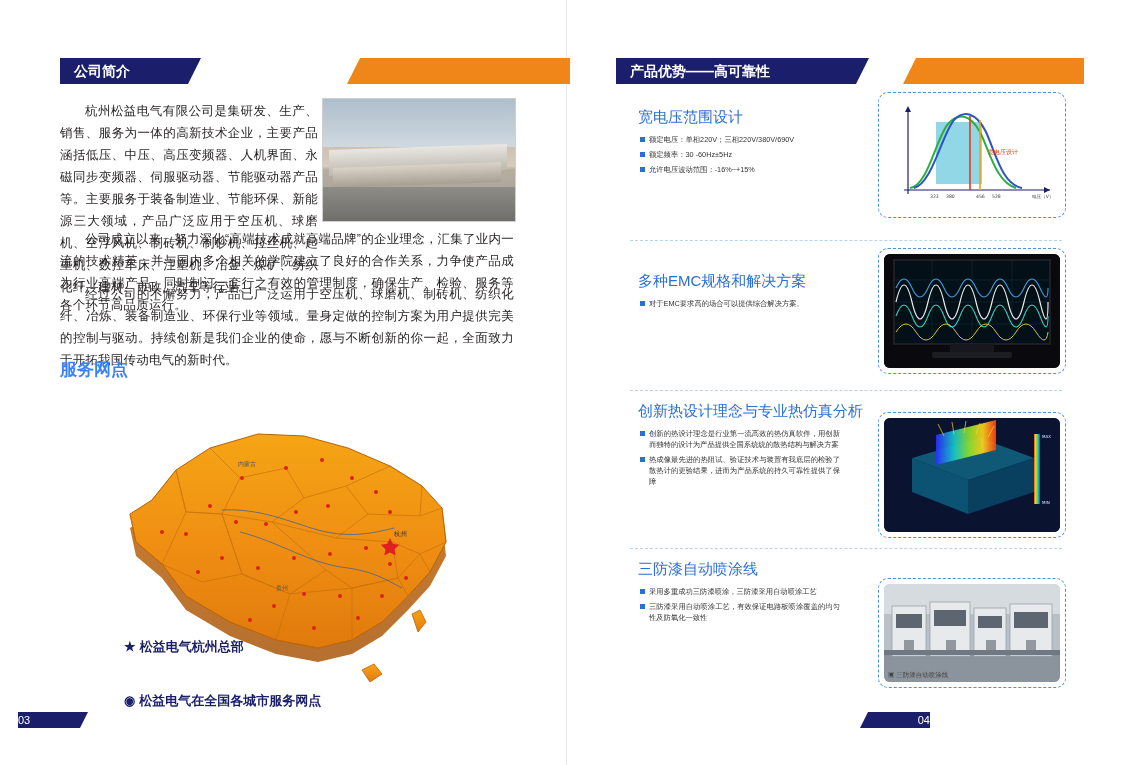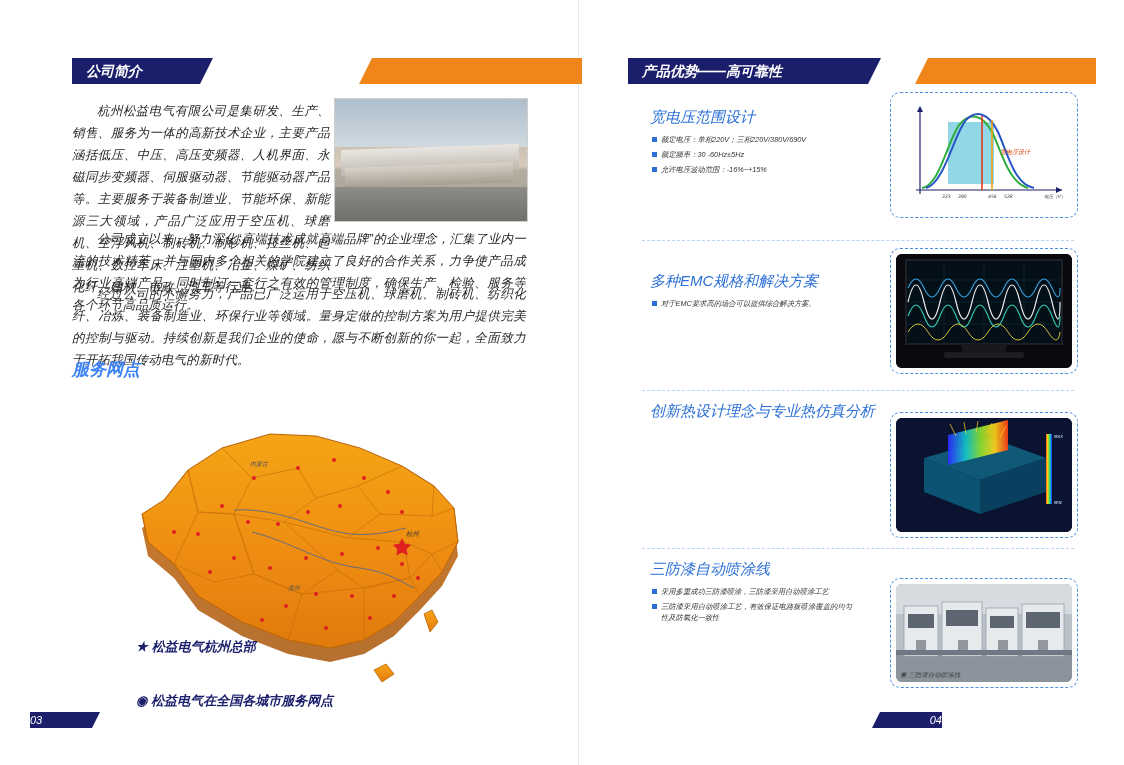--- a/index.html
+++ b/index.html
@@ -10,24 +10,23 @@
   body {
     width: 1124px;
     height: 765px;
     font-family: "Liberation Sans", sans-serif;
     color: #231f20;
     position: relative;
     overflow: hidden;
   }
   .page {
     position: absolute;
-    top: 0; left: 16px;
+    top: 0; left: 4px;
     width: 940px;
     height: 765px;
-    font-style: italic;
   }
   
   .spine {
     position: absolute;
     left: 562px; top: 0;
     width: 1px; height: 765px;
     background: #e9e9e9;
   }
 
   
@@ -427,20 +426,24 @@
           <rect x="66" y="90" width="44" height="8" fill="#17171d"></rect>
           <rect x="48" y="98" width="80" height="6" rx="2" fill="#1d1d24"></rect>
         </svg>
       </div>
     </div>
   </div>
   <div class="divider" style="top:390px"></div>
 
   <div class="feature" style="top:402px;height:128px">
     <div class="ftitle">创新热设计理念与专业热仿真分析</div>
+    <div class="bullets" style="top:26px">
+      <div class="b">创新的热设计理念是行业第一流高效的热仿真软件，用创新而独特的设计为产品提供全国系统统的散热结构与解决方案</div>
+      <div class="b">热成像最先进的热阻试、验证技术与装置有我底层的检验了散热计的更验结果，进而为产品系统的持久可靠性提供了保障</div>
+    </div>
     <div class="thumb" style="top:10px">
       <div class="inner pic-thermal">
         <svg width="176" height="114" viewBox="0 0 176 114" xmlns="http://www.w3.org/2000/svg">
           <defs>
             <linearGradient id="tgrad" x1="0" y1="0" x2="1" y2="0">
               <stop offset="0%" stop-color="#2b2bff"></stop>
               <stop offset="30%" stop-color="#14c8c8"></stop>
               <stop offset="55%" stop-color="#8fe02a"></stop>
               <stop offset="78%" stop-color="#ffd21a"></stop>
               <stop offset="100%" stop-color="#ff3c12"></stop>

